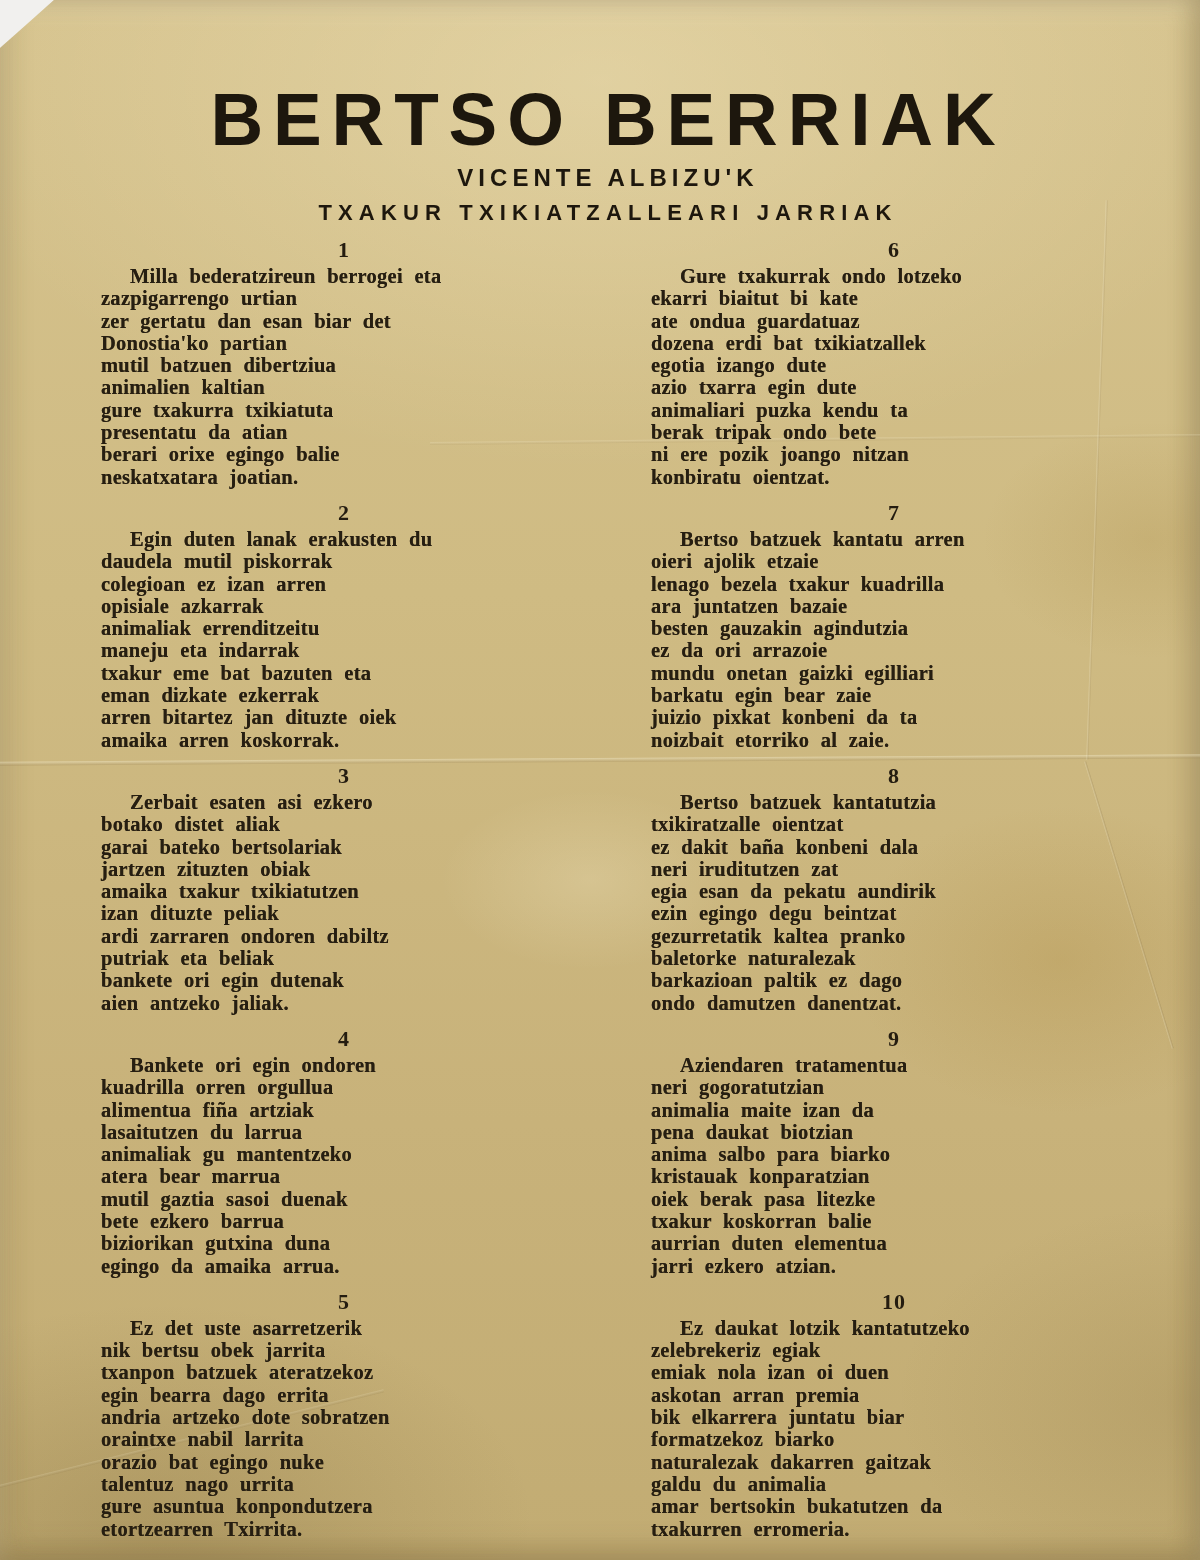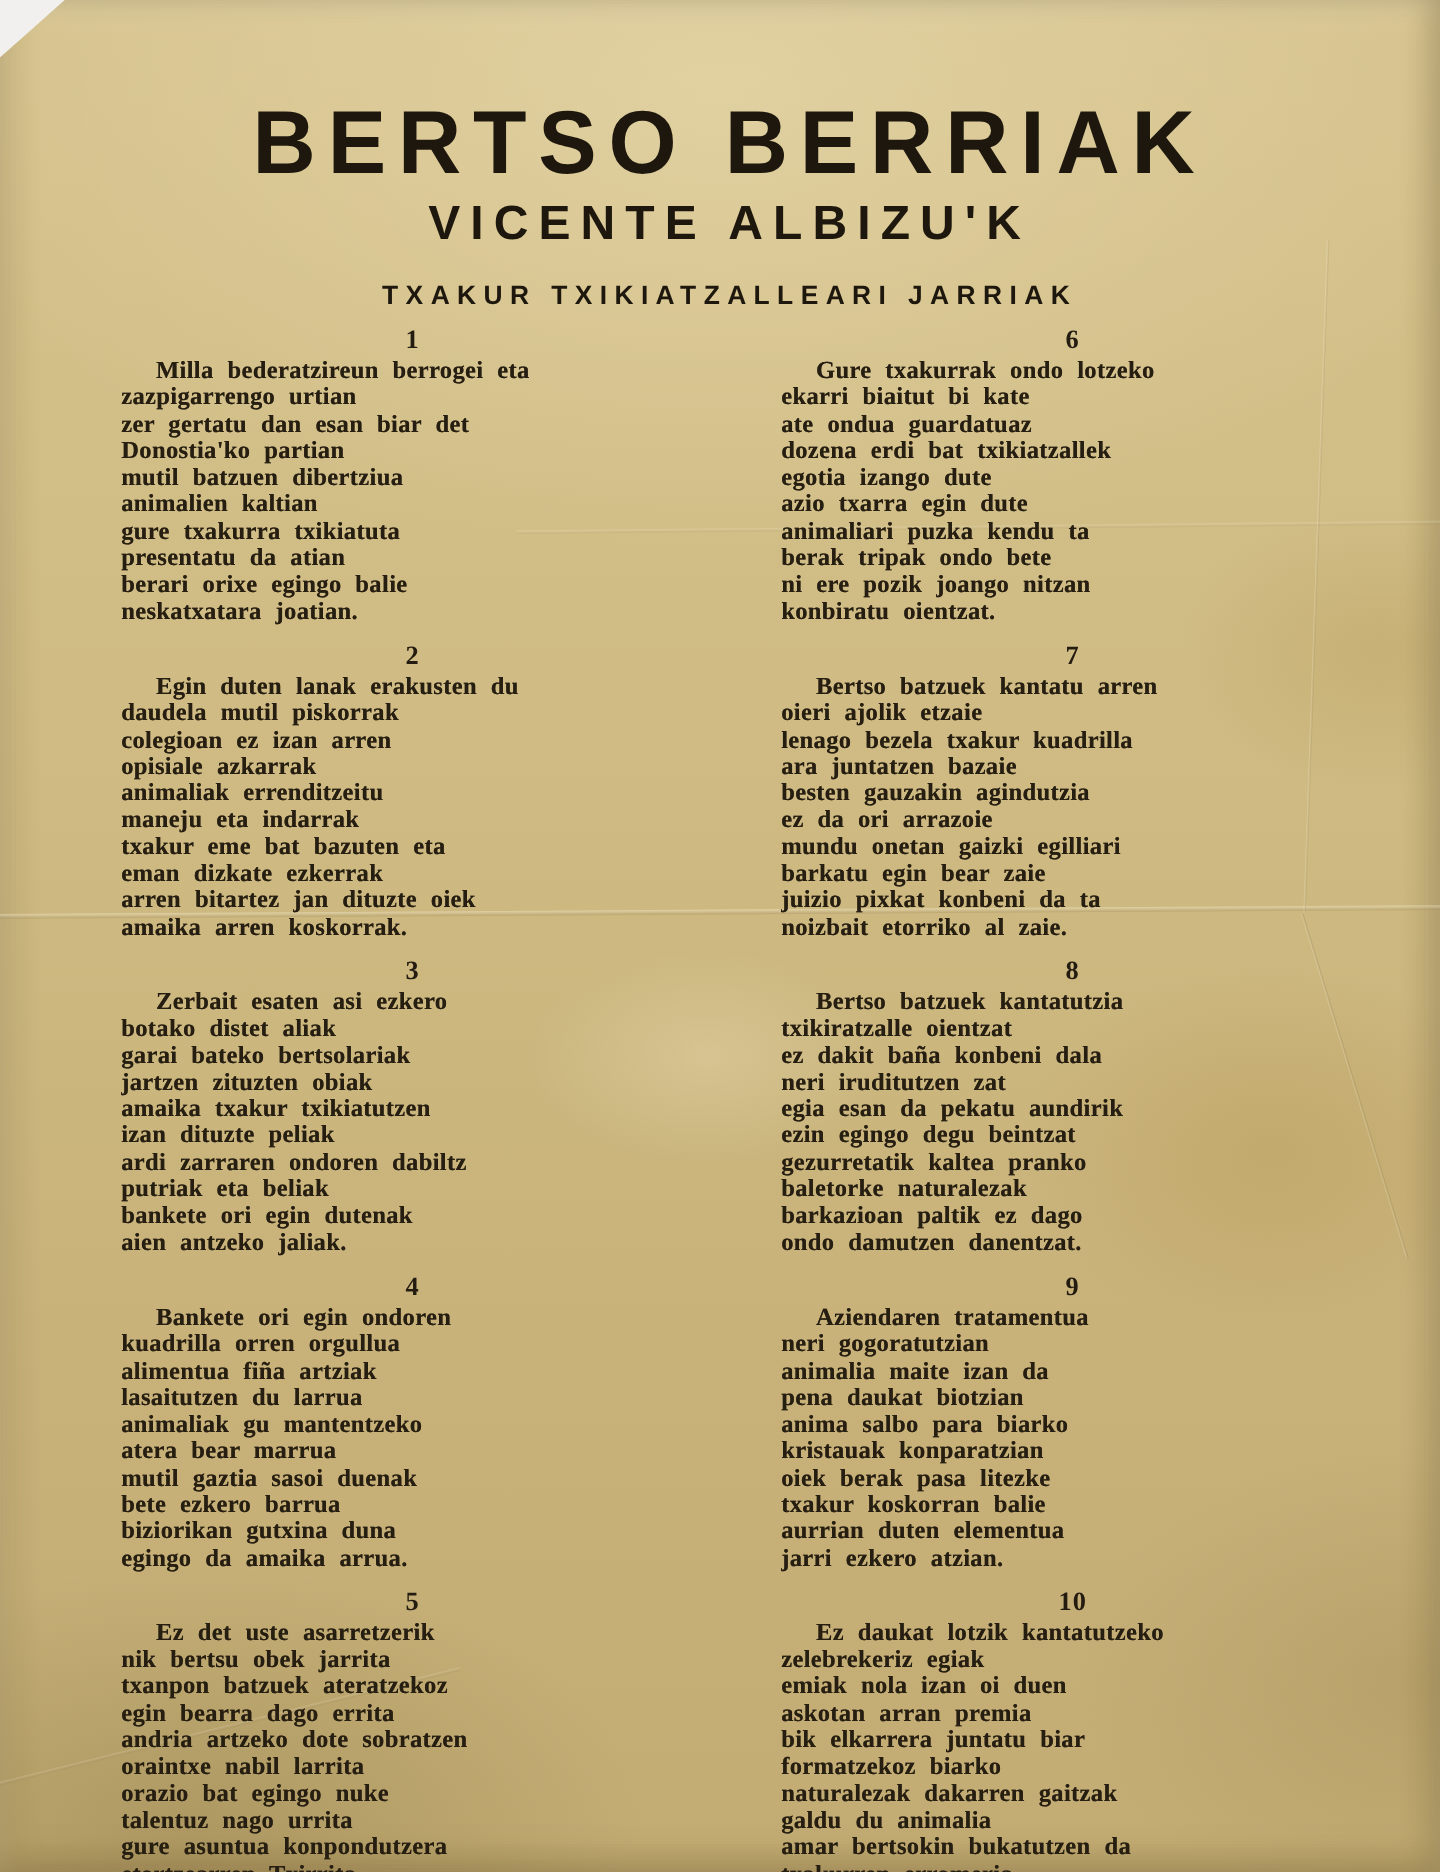--- a/index.html
+++ b/index.html
@@ -53,25 +53,25 @@
   }
   header{position:relative;text-align:center;color:#1d170d;padding-left:16px;}
   .title{
     font-family:"Liberation Sans",sans-serif;font-weight:700;
     font-size:73px;letter-spacing:.135em;line-height:1;
     padding-top:82px;margin:0;white-space:nowrap;
     transform:scaleY(1.02);
   }
   .author{
     font-family:"Liberation Sans",sans-serif;font-weight:700;
-    font-size:40px;letter-spacing:.21em;margin-top:9px;white-space:nowrap;
+    font-size:24px;letter-spacing:.21em;margin-top:9px;white-space:nowrap;
   }
   .dedication{
     font-family:"Liberation Sans",sans-serif;font-weight:700;
-    font-size:22px;letter-spacing:.28em;margin-top:24px;white-space:nowrap;
+    font-size:22px;letter-spacing:.28em;margin-top:8px;white-space:nowrap;
   }
   .columns{display:flex;margin-top:11px;position:relative;}
   .col{width:486px;}
   .col-left{margin-left:101px;}
   .col-right{margin-left:64px;}
   .stanza{margin-bottom:12px;}
   .stanza-number{
     text-align:center;font-weight:700;font-size:22px;line-height:25px;
     margin-bottom:3px;color:#241c10;letter-spacing:1px;
   }

